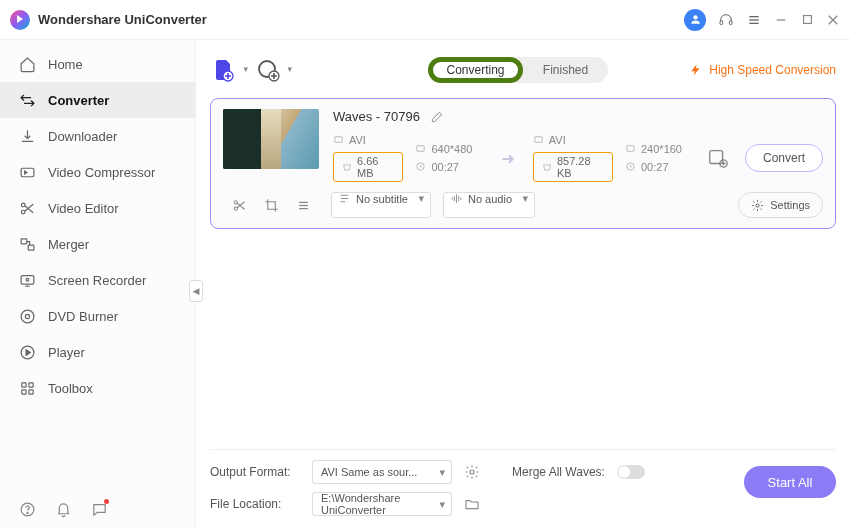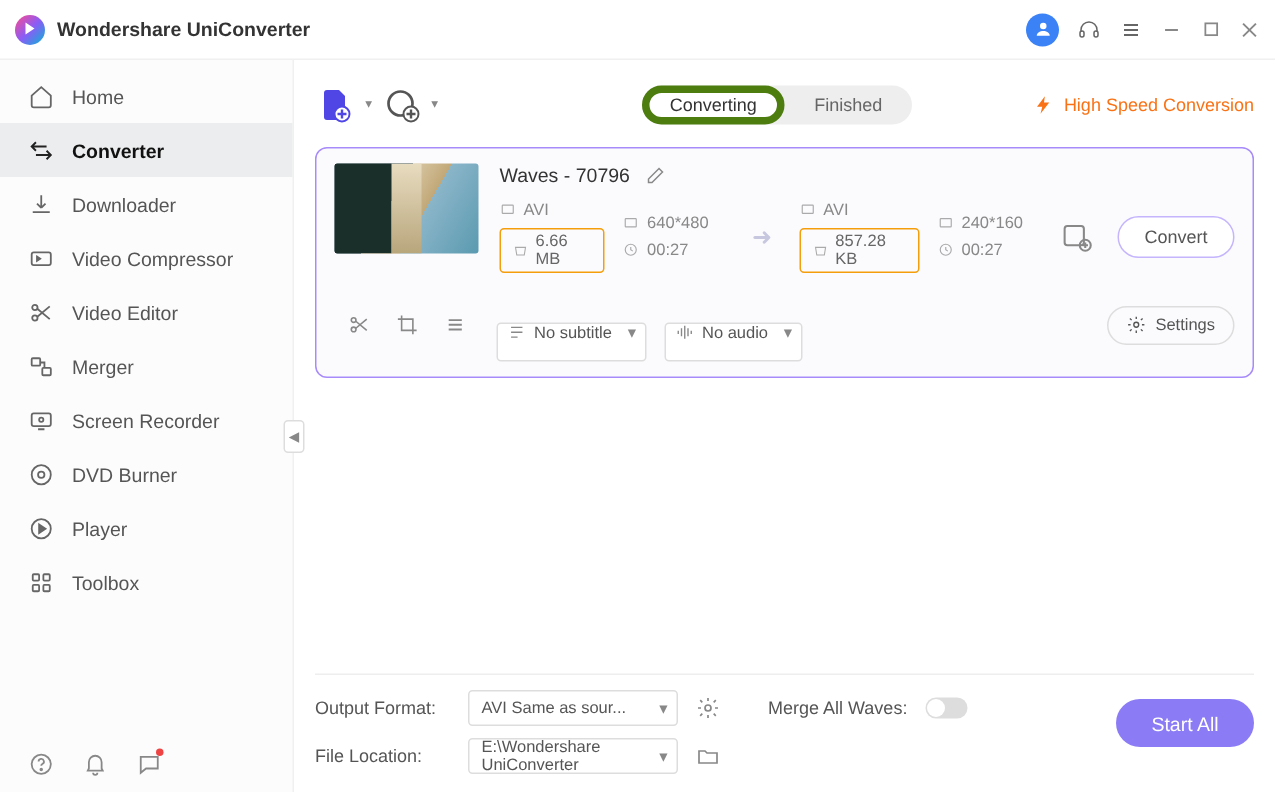--- a/index.html
+++ b/index.html
@@ -44,21 +44,21 @@
 .meta { display: flex; gap: 5px; font-size: 11px; color: #888; }
 .meta svg { width: 11px; height: 11px; color: #aaa; }
 .size-pill { display: inline-flex; align-items: center; gap: 5px; border: 1px solid #f59e0b; border-radius: 3px; padding: 2px 8px; font-size: 11px; color: #666; }
 .arrow { color: #c7c7e0; font-size: 16px; margin: 0 6px; }
 .preset { margin-left: auto; display: flex; align-items: center; gap: 14px; }
 .preset-ic { width: 26px; height: 26px; color: #888; cursor: pointer; display: flex; align-items: center; justify-content: center; }
 .convert-btn { width: 78px; height: 28px; border: 1px solid #c4b5fd; background: #fff; color: #555; border-radius: 14px; font-size: 12px; cursor: pointer; }
 .row2 { display: flex; align-items: center; gap: 12px; margin-top: 10px; }
 .mini-ic { width: 16px; height: 16px; color: #888; cursor: pointer; display: flex; align-items: center; justify-content: center; }
 .thumb-tools { display: flex; gap: 16px; width: 96px; justify-content: center; align-items: center; }
-.sel { height: 26px; border: 1px solid #ddd; background: #fff; border-radius: 3px; font-size: 11px; color: #555; padding: 0 18px 13px 24px; position: relative; cursor: pointer; display: flex; align-items: center; margin-top: 23px; }
+.sel { height: 26px; border: 1px solid #ddd; background: #fff; border-radius: 3px; font-size: 11px; color: #555; padding: 0 18px 13px 24px; position: relative; cursor: pointer; display: flex; align-items: center; }
 .sel::after { content: "▾"; position: absolute; right: 6px; color: #888; }
 .sel-sub { width: 100px; }
 .sel-audio { width: 92px; }
 .sub-ic { position: absolute; left: 6px; width: 13px; color: #888; }
 .settings-btn { margin-left: auto; display: flex; align-items: center; gap: 6px; height: 26px; border: 1px solid #ddd; border-radius: 13px; padding: 0 12px; font-size: 11px; color: #555; cursor: pointer; }
 .bottom { margin-top: auto; border-top: 1px solid #eee; padding: 10px 0 12px 0; display: flex; flex-direction: column; gap: 8px; position: relative; }
 .brow { display: flex; align-items: center; gap: 12px; font-size: 12px; color: #555; }
 .blabel { width: 90px; }
 .bsel { height: 24px; border: 1px solid #ddd; border-radius: 3px; padding: 0 20px 0 8px; font-size: 11px; color: #555; position: relative; width: 140px; display: flex; align-items: center; cursor: pointer; background: #fff; }
 .bsel::after { content: "▾"; position: absolute; right: 6px; color: #888; }

